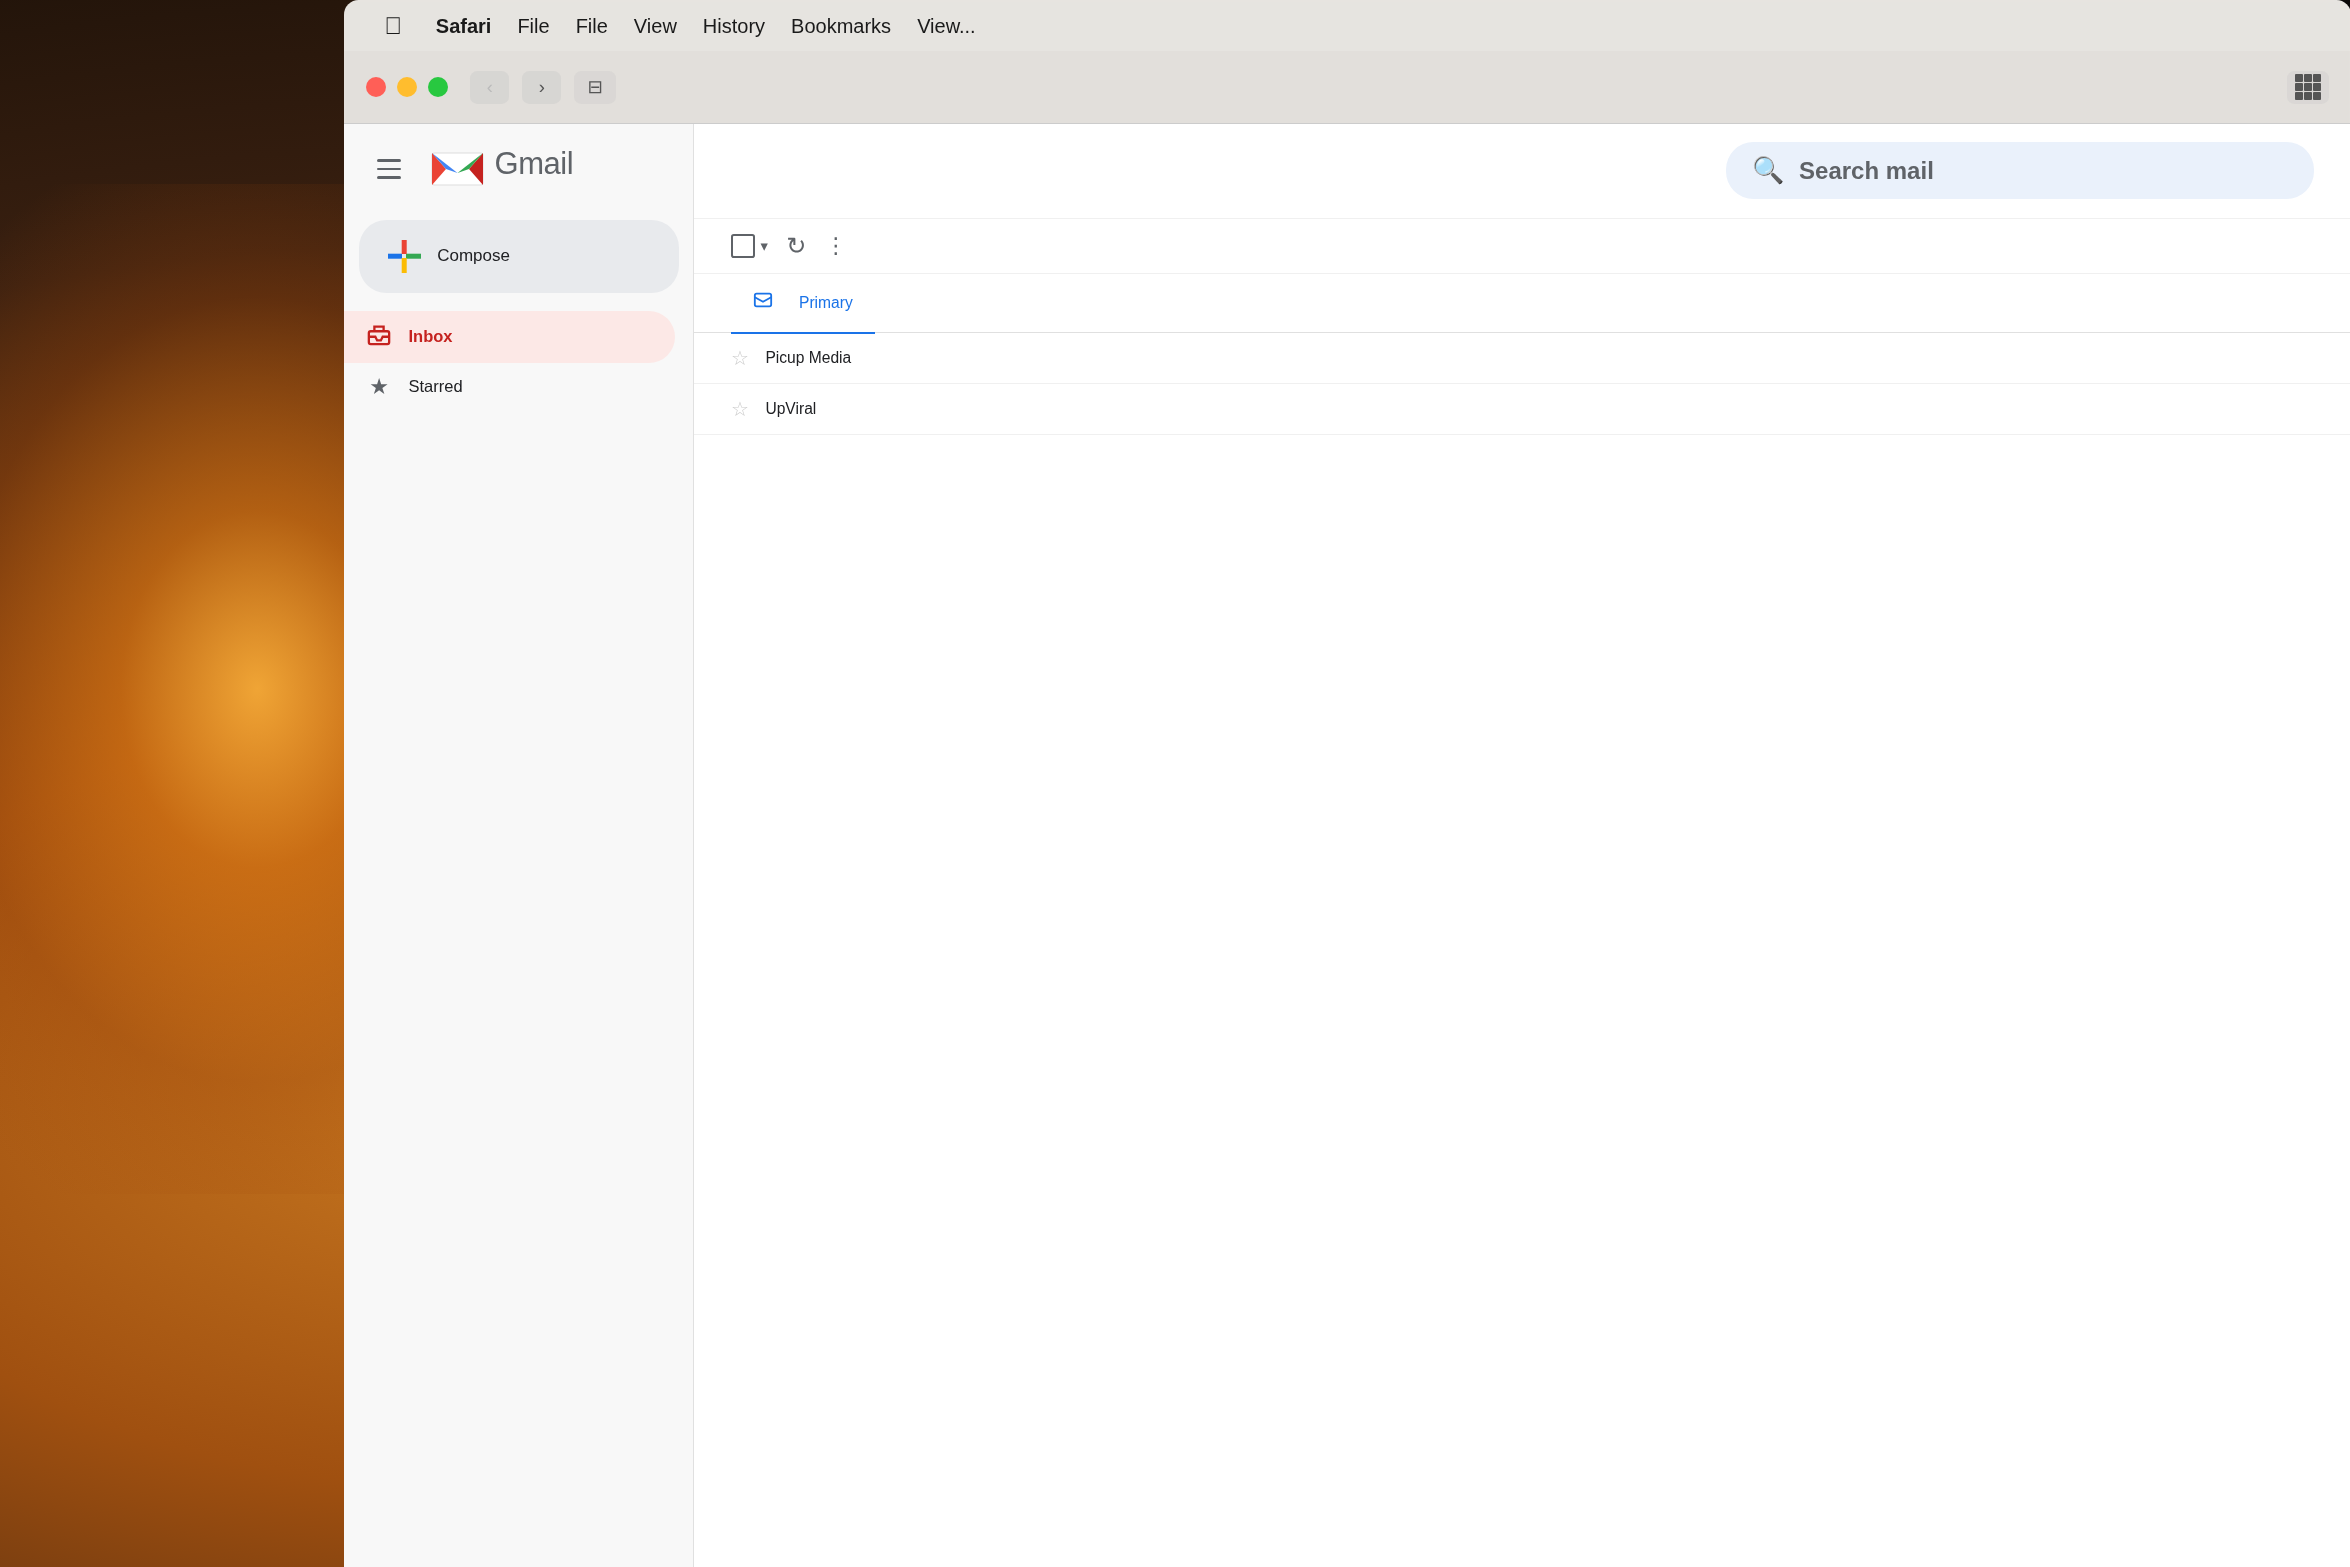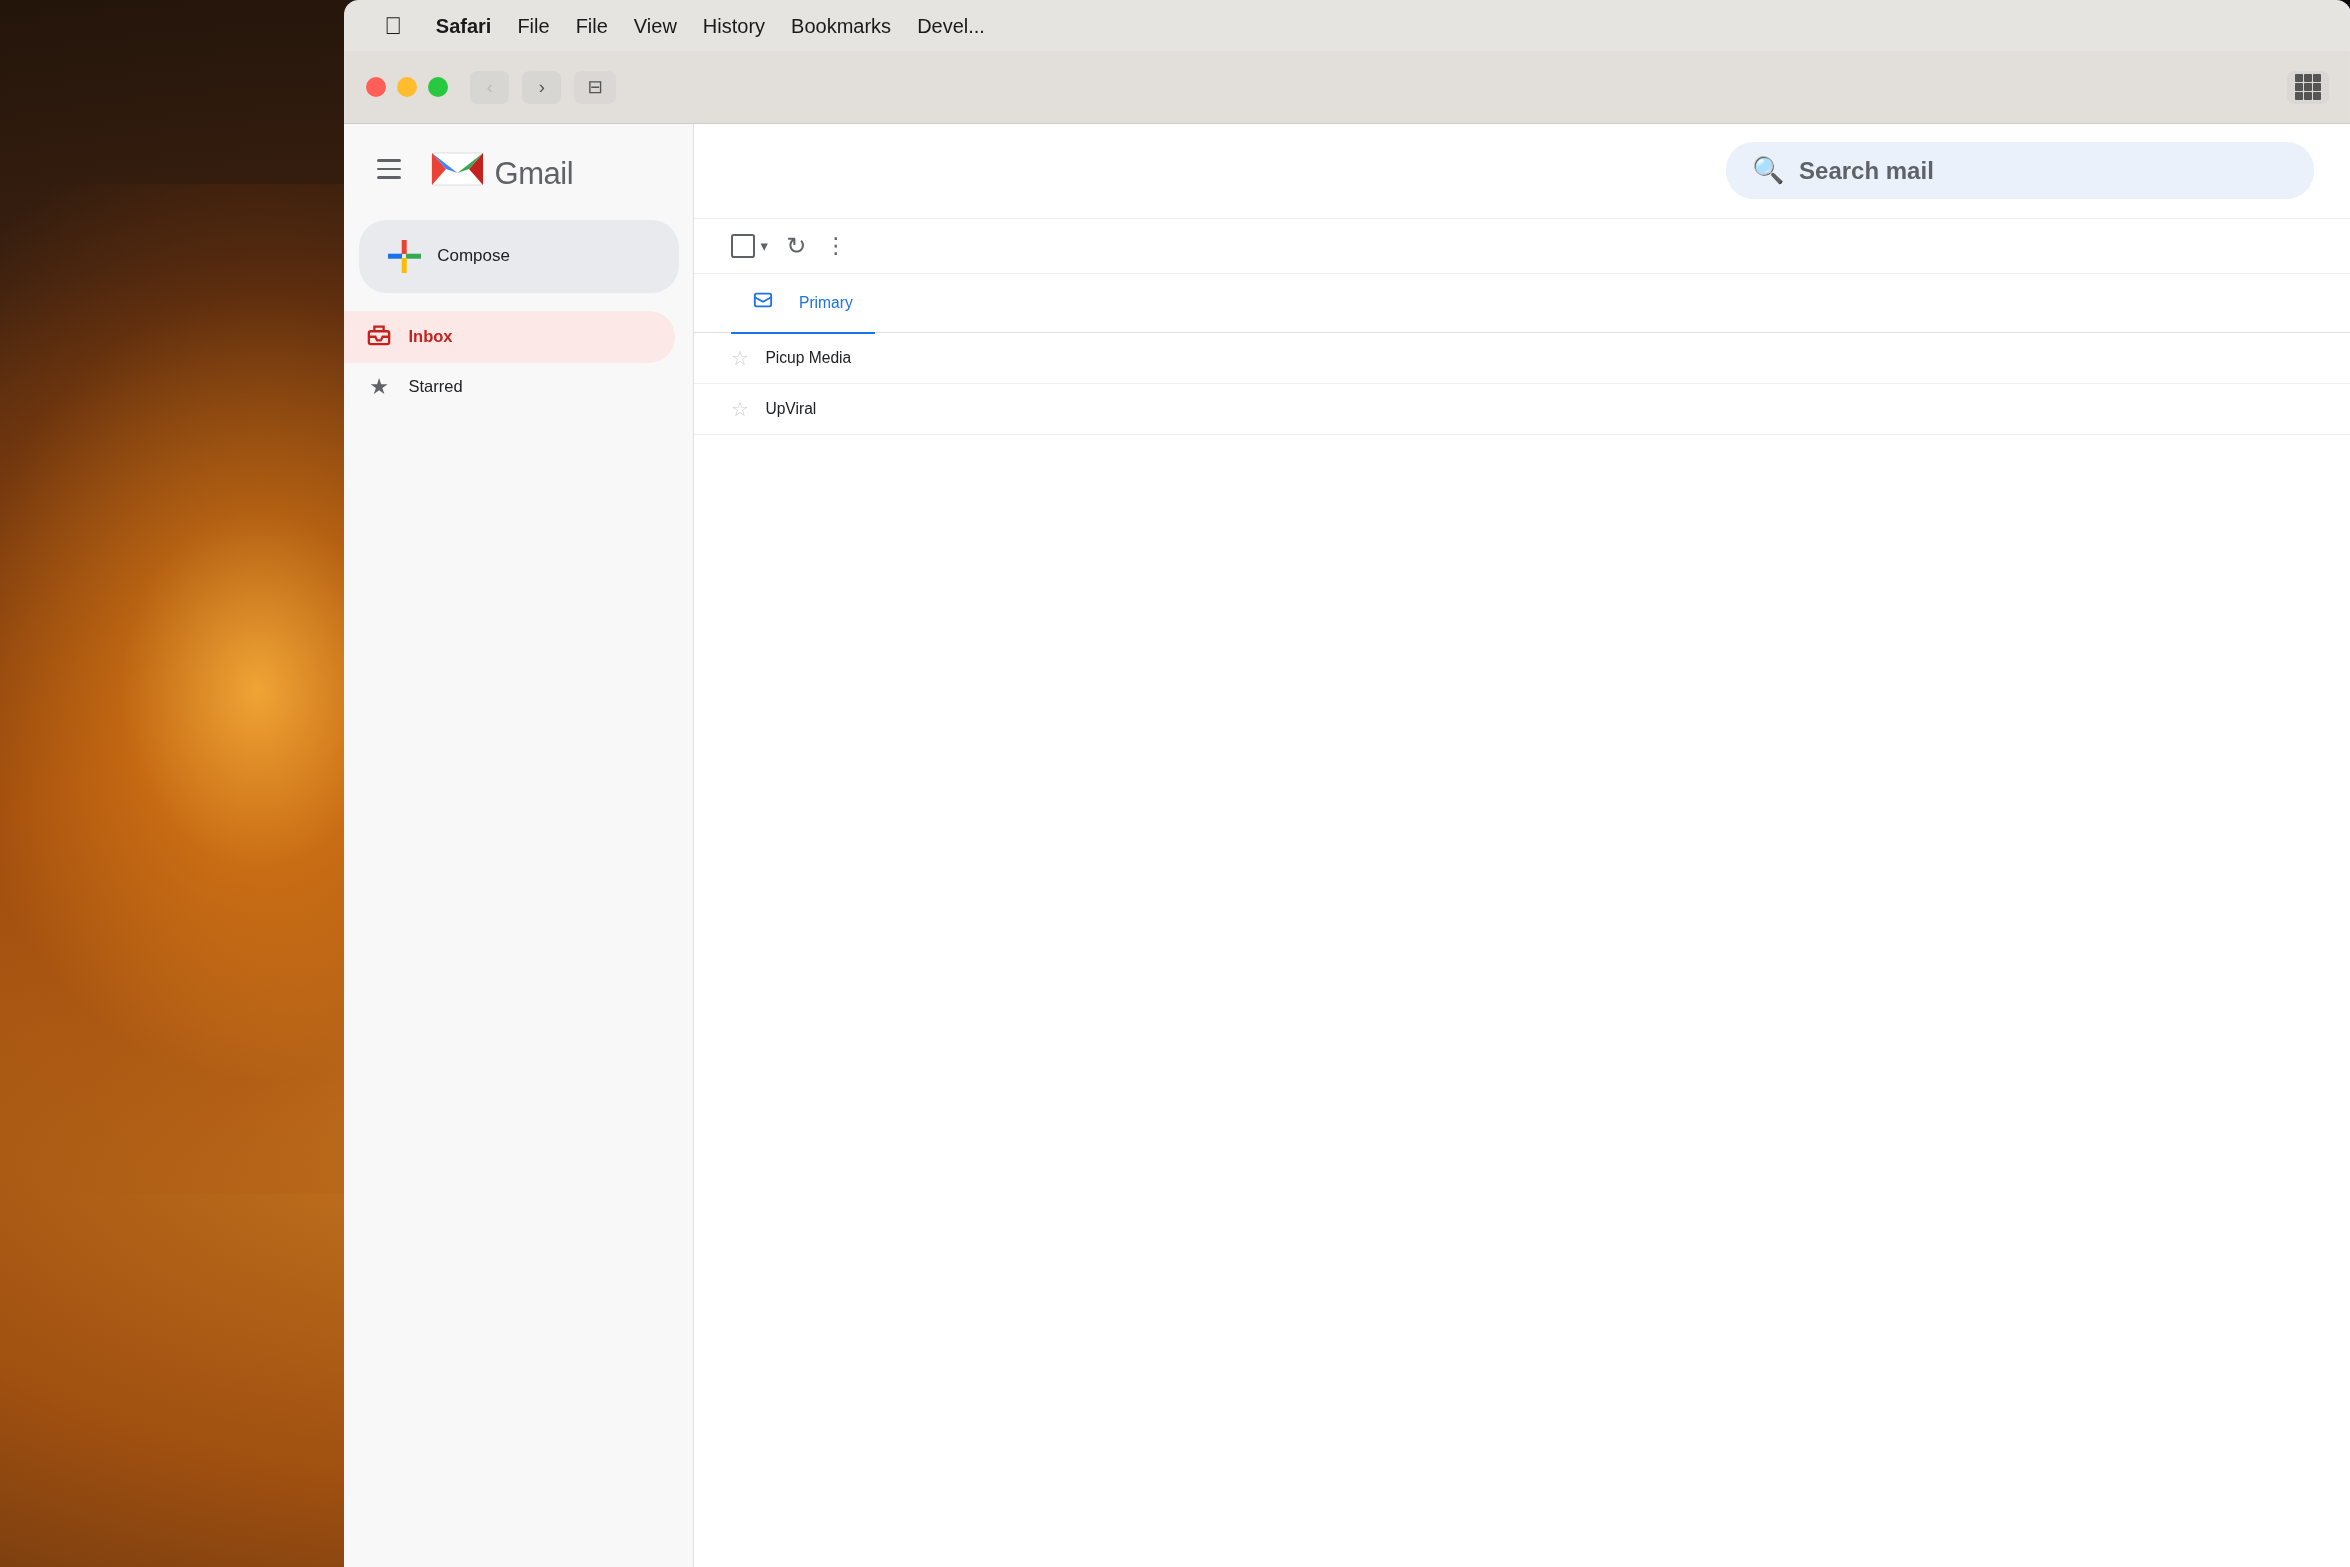--- a/index.html
+++ b/index.html
@@ -222,21 +222,21 @@
 
     .hamburger-line {
       width: 24px;
       height: 2.8px;
       background: #5f6368;
       border-radius: 1.8px;
     }
 
     .gmail-logo-container {
       display: flex;
-      align-items: flex-end;
+      align-items: flex-start;
       gap: 9.2px;
     }
 
     .gmail-m-svg {
       width: 55px;
       height: 46px;
     }
 
     .gmail-text {
       font-size: 31px;
@@ -486,21 +486,21 @@
 <div class="laptop-bezel"></div>
 
 <div class="menu-bar">
   <span class="apple-logo menu-item"></span>
   <span class="menu-item bold">Safari</span>
   <span class="menu-item">File</span>
   <span class="menu-item">File</span>
   <span class="menu-item">View</span>
   <span class="menu-item">History</span>
   <span class="menu-item">Bookmarks</span>
-  <span class="menu-item">Devel...</span>
+  <span class="menu-item">View...</span>
 </div>
 
 <div class="safari-toolbar">
   <div class="traffic-light">
     <button class="tl-btn tl-close"></button>
     <button class="tl-btn tl-minimize"></button>
     <button class="tl-btn tl-maximize"></button>
   </div>
 
   <button class="nav-btn disabled">

